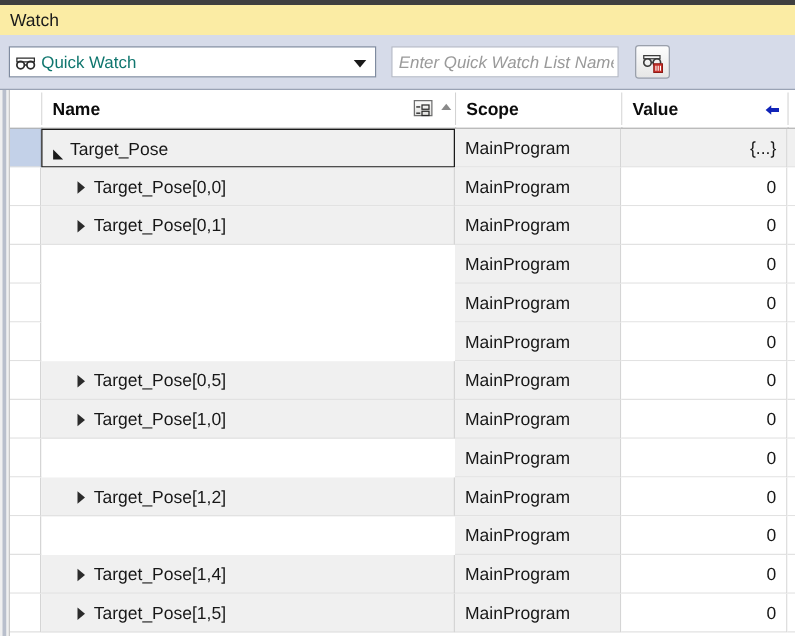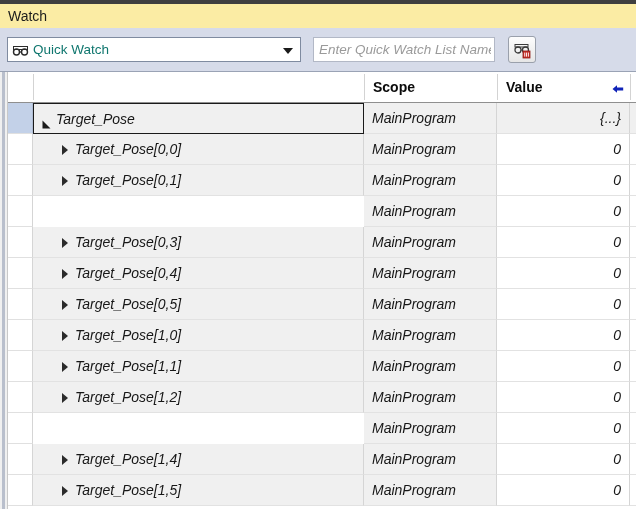--- a/index.html
+++ b/index.html
@@ -207,21 +207,20 @@
     left: 8px; top: 31px;
     width: 628px;
     height: 406px;
   }
   .row {
     position: absolute;
     left: 0;
     width: 628px;
     height: 31px;
     box-sizing: border-box;
-    font-style: italic;
   }
 
   .cell-sel {
     position: absolute;
     left: 0; top: 0;
     width: 25px; height: 31px;
     background: #ffffff;
     border-bottom: 1px solid #e0e0e0;
     border-right: 1px solid #d5d5d5;
     box-sizing: border-box;
@@ -369,20 +368,32 @@
 
   </div>
 
   <div class="grid">
     <div class="grid-left-gutter"></div>
 
     <div class="hdr">
       <div class="hdr-cell" style="left:0;width:25px;"></div>
       <div class="hdr-sep" style="left:25px;"></div>
 
+      <div class="hdr-cell" style="left:26px;width:330px;">
+        <span class="hdr-label">Name</span>
+        <span class="hdr-filter-icon" style="left:297px;top:8px;">
+          <svg width="13" height="11" viewBox="0 0 13 11">
+            <rect x="1" y="2" width="3.2" height="1.1" fill="#2b2b2b"></rect>
+            <rect x="1" y="7" width="3.2" height="1.1" fill="#2b2b2b"></rect>
+            <rect x="5.6" y="1" width="5.6" height="3.4" fill="none" stroke="#2b2b2b" stroke-width="1"></rect>
+            <rect x="5.6" y="6" width="5.6" height="3.4" fill="none" stroke="#2b2b2b" stroke-width="1"></rect>
+          </svg>
+        </span>
+        <span class="hdr-sort-arrow" style="left:319px;top:11px;"></span>
+      </div>
       <div class="hdr-sep" style="left:356px;"></div>
 
       <div class="hdr-cell" style="left:357px;width:132px;">
         <span class="hdr-label">Scope</span>
       </div>
       <div class="hdr-sep" style="left:489px;"></div>
 
       <div class="hdr-cell" style="left:490px;width:132px;">
         <span class="hdr-label">Value</span>
         <span class="hdr-blue-arrow" style="left:114px;top:9px;">
@@ -446,38 +457,30 @@
           <div class="cell-scope">
             <span class="scope-text">MainProgram</span>
           </div>
           <div class="cell-value">
             <span class="value-text">0</span>
           </div>
           <div class="cell-extra"></div>
         </div>
         <div class="row child" style="top: 124px;">
           <div class="cell-sel"></div>
-          <div class="cell-name">
-            <span class="tri collapsed"></span>
-            <span class="name-text">Target_Pose[0,3]</span>
-          </div>
           <div class="cell-scope">
             <span class="scope-text">MainProgram</span>
           </div>
           <div class="cell-value">
             <span class="value-text">0</span>
           </div>
           <div class="cell-extra"></div>
         </div>
         <div class="row child" style="top: 155px;">
           <div class="cell-sel"></div>
-          <div class="cell-name">
-            <span class="tri collapsed"></span>
-            <span class="name-text">Target_Pose[0,4]</span>
-          </div>
           <div class="cell-scope">
             <span class="scope-text">MainProgram</span>
           </div>
           <div class="cell-value">
             <span class="value-text">0</span>
           </div>
           <div class="cell-extra"></div>
         </div>
         <div class="row child" style="top: 186px;">
           <div class="cell-sel"></div>
@@ -502,24 +505,20 @@
           <div class="cell-scope">
             <span class="scope-text">MainProgram</span>
           </div>
           <div class="cell-value">
             <span class="value-text">0</span>
           </div>
           <div class="cell-extra"></div>
         </div>
         <div class="row child" style="top: 248px;">
           <div class="cell-sel"></div>
-          <div class="cell-name">
-            <span class="tri collapsed"></span>
-            <span class="name-text">Target_Pose[1,1]</span>
-          </div>
           <div class="cell-scope">
             <span class="scope-text">MainProgram</span>
           </div>
           <div class="cell-value">
             <span class="value-text">0</span>
           </div>
           <div class="cell-extra"></div>
         </div>
         <div class="row child" style="top: 279px;">
           <div class="cell-sel"></div>

